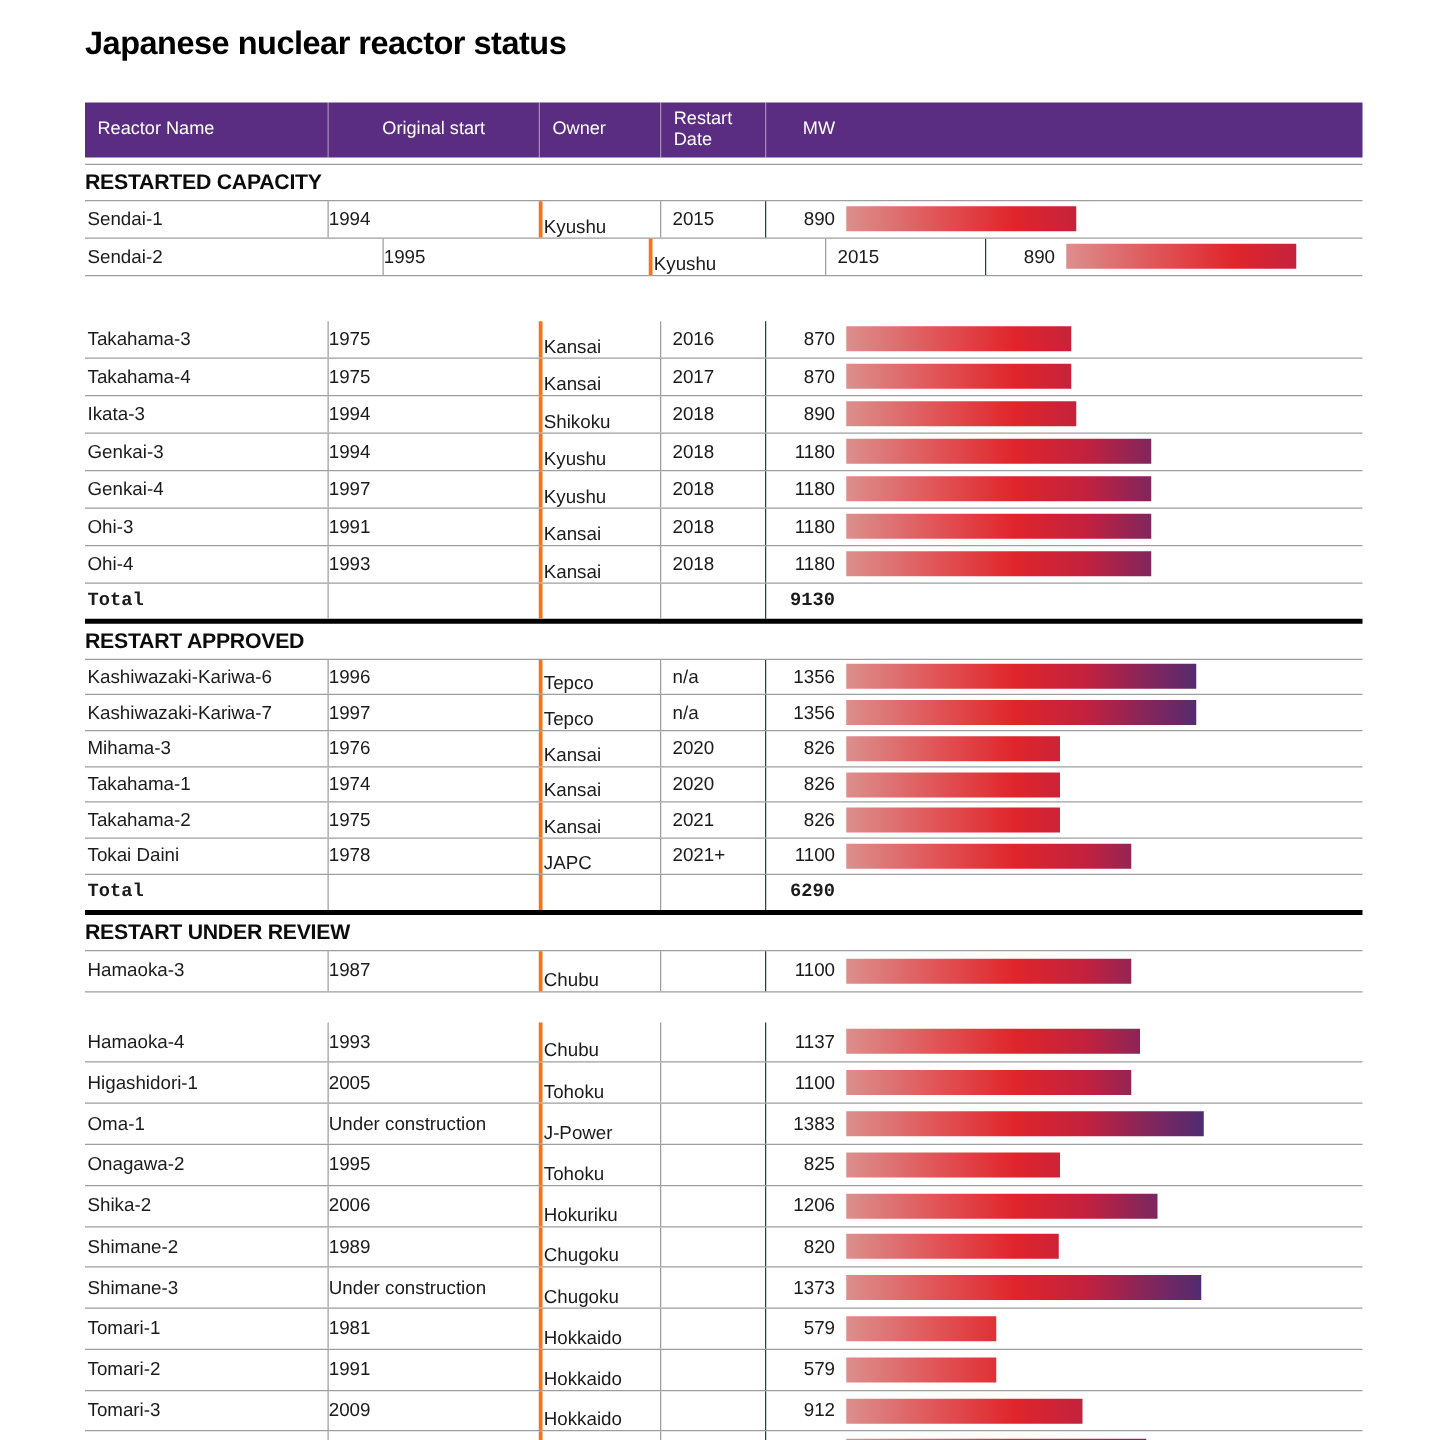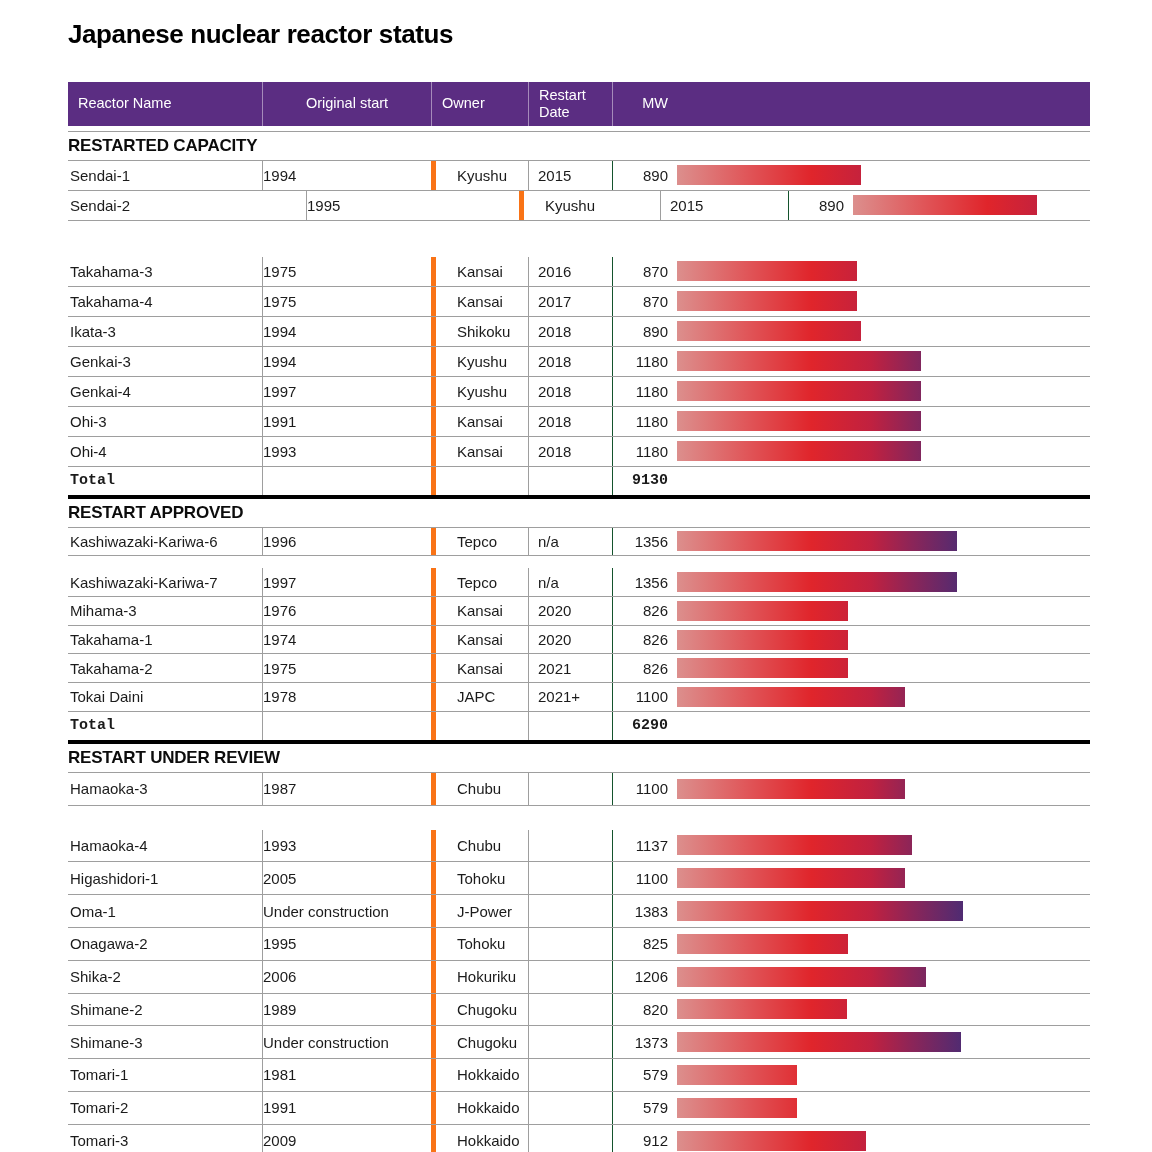--- a/index.html
+++ b/index.html
@@ -30,21 +30,21 @@
     font-weight:700;font-size:17px;letter-spacing:-0.2px;color:#0c0c0c;
     border-bottom:1px solid #9e9e9e;text-transform:uppercase;
   }
   .row{
     display:grid;grid-template-columns:194px 169px 97px 84px 1fr;
     align-items:stretch;border-bottom:1px solid #9e9e9e;font-size:15px;
   }
   .cell{display:flex;align-items:center;min-width:0;}
   .c1{padding-left:2px;}
   .c2{border-left:1px solid #9e9e9e;}
-  .c3{padding-left:21px;border-left:5px solid #f97316;}
+  .c3{padding-left:1px;border-left:3px solid #f97316;align-items:flex-end;}
   .c4{padding-left:9px;border-left:1px solid #9e9e9e;}
   .c5{border-left:1px solid #14532d;}
   .mw-num{width:55px;text-align:right;flex:none;}
   .bar{
     margin-left:9px;height:20px;flex:none;
     background-image:linear-gradient(90deg,#dc8f8d 0%,#e0575a 24%,#e0252b 47%,#c02140 68%,#8c2558 82%,#4f2b72 100%);
     background-size:286px 100%;background-repeat:no-repeat;
   }
   .total-row{
     display:grid;grid-template-columns:194px 169px 97px 84px 1fr;
@@ -260,21 +260,21 @@
               <span>Tepco</span>
             </div>
             <div class="cell c4">
               <span>n/a</span>
             </div>
             <div class="cell c5">
               <span class="mw-num">1356</span>
               <div class="bar" style="width: 280.4px;"></div>
             </div>
           </div>
-          <div class="row" style="height: 27.7px; margin-top: 12px;">
+          <div class="row" style="height: 27.7px;">
             <div class="cell c1">
               <span>Kashiwazaki-Kariwa-7</span>
             </div>
             <div class="cell c2">
               <span>1997</span>
             </div>
             <div class="cell c3">
               <span>Tepco</span>
             </div>
             <div class="cell c4">

